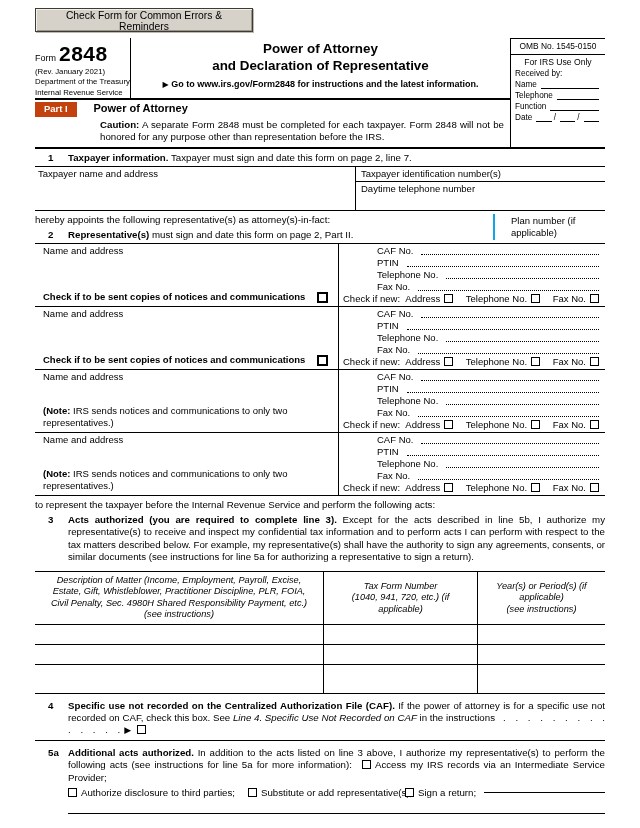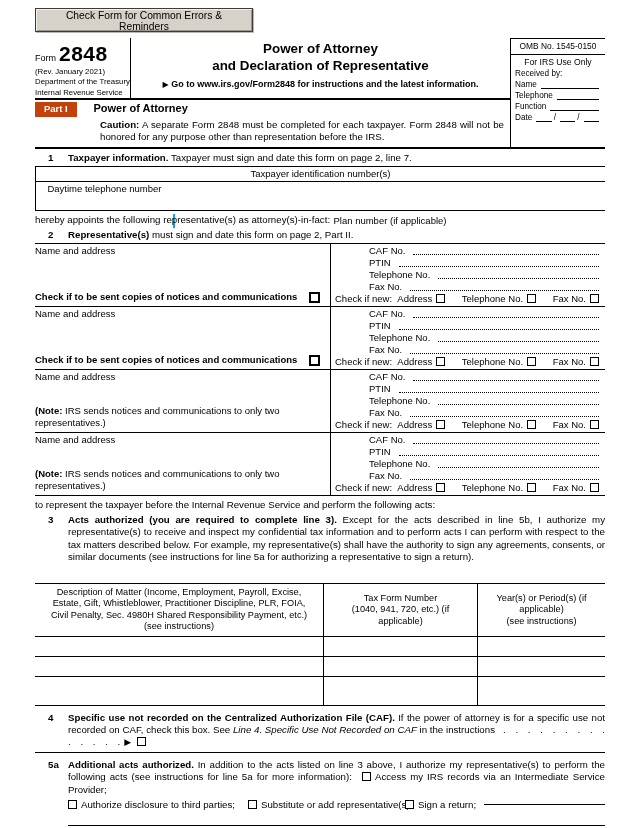--- a/index.html
+++ b/index.html
@@ -46,50 +46,50 @@
   .numline { display:flex; }
   .numline .num { font-weight:bold; width:33px; padding-left:13px; flex:none; }
   .numline .body { flex:1; }
   .just { text-align:justify; }
 
   .line1 { padding:3px 0 2px; }
 
   
   .tp-table { display:flex; border-top:1px solid #000; border-bottom:1px solid #000; height:45px; }
   .tp-left { width:320px; padding:1px 3px; font-size:9.5px; }
-  .tp-right { flex:1; border-left:1px solid #000; display:flex; flex-direction:column; font-size:9.5px;text-align:center; }
+  .tp-right { flex:1; border-left:1px solid #000; display:flex; flex-direction:column; font-size:9.5px; }
   .tp-tin { height:22px; border-bottom:1px solid #000; padding:1px 5px; }
   .tp-bot { flex:1; display:flex; }
   .tp-phone { width:137px; padding:1px 5px; }
   .tp-plan { flex:1; border-left:2px solid #0ea5e9; padding:1px 16px;margin-top:32px; }
 
   .hereby { padding:3px 0 1px; }
   .line2  { padding:2px 0 2px; }
 
   
   .reps { border-top:1px solid #000; }
   .repblock { display:flex; height:63px; border-bottom:1px solid #000; }
-  .rep-left { width:295px; display:flex; flex-direction:column; font-size:9.5px; padding-top:1px; }
+  .rep-left { width:295px; display:flex; flex-direction:column; font-size:9.5px; padding-top:1px;margin-left:8px; }
   .rep-fill { flex:1; }
   .rep-bottom { display:flex; align-items:center; padding-bottom:3px; }
   .rep-right { flex:1; border-left:1px solid #000; display:flex; flex-direction:column; font-size:9.5px; padding:1px 0 2px; }
   .dotrow { display:flex; align-items:flex-end; flex:1; }
   .dotrow .lab { padding-left:38px; white-space:nowrap; }
   .leader { flex:1; border-bottom:1px dotted #000; margin:0 6px 2px 8px; }
   .newrow { display:flex; align-items:center; height:13px; padding:0 6px 0 4px; justify-content:space-between; }
   .newrow .grp { display:flex; align-items:center; white-space:nowrap; }
 
   .cb { display:inline-block; width:9px; height:9px; border:1px solid #000; background:#fff; vertical-align:-1px; flex:none; margin-left:4px; }
   .cb.thick { border-width:2px; width:11px; height:11px; margin-left:12px; }
 
   .represent { padding:3px 0 2px; }
   .line3 { margin-top:1px; }
 
   
-  .acts-table { border-top:1px solid #000; border-bottom:1px solid #000; margin-top:20px; }
+  .acts-table { border-top:1px solid #000; border-bottom:1px solid #000; margin-top:8px;font-style:italic; }
   .acts-hd { display:flex; border-bottom:1px solid #000; }
   .ac1 { width:288px; }
   .ac2 { width:154px; border-left:1px solid #000; }
   .ac3 { flex:1; border-left:1px solid #000; }
   .acts-hd > div { font-size:9.2px; text-align:center; padding:3px 10px; display:flex; flex-direction:column; justify-content:center; }
   .acts-row { display:flex; border-bottom:1px solid #000; height:20px; }
   .acts-row:last-child { border-bottom:none; height:28px; }
 
   .line4 { border-bottom:1px solid #000; padding:6px 0 4px; }
   .dots { word-spacing:7px; padding:0 4px 0 8px; }
@@ -165,20 +165,21 @@
       </div>
     </div>
   </div>
 
   <div class="numline line1">
     <span class="num">1</span>
     <span class="body"><span class="b">Taxpayer information.</span><span> Taxpayer must sign and date this form on page 2, line 7.</span></span>
   </div>
 
   <div class="tp-table">
+    <div class="tp-left"><span>Taxpayer name and address</span></div>
     <div class="tp-right">
       <div class="tp-tin"><span>Taxpayer identification number(s)</span></div>
       <div class="tp-bot">
         <div class="tp-phone"><span>Daytime telephone number</span></div>
         <div class="tp-plan"><span>Plan number (if applicable)</span></div>
       </div>
     </div>
   </div>
 
   <div class="hereby">hereby appoints the following representative(s) as attorney(s)-in-fact:</div>

